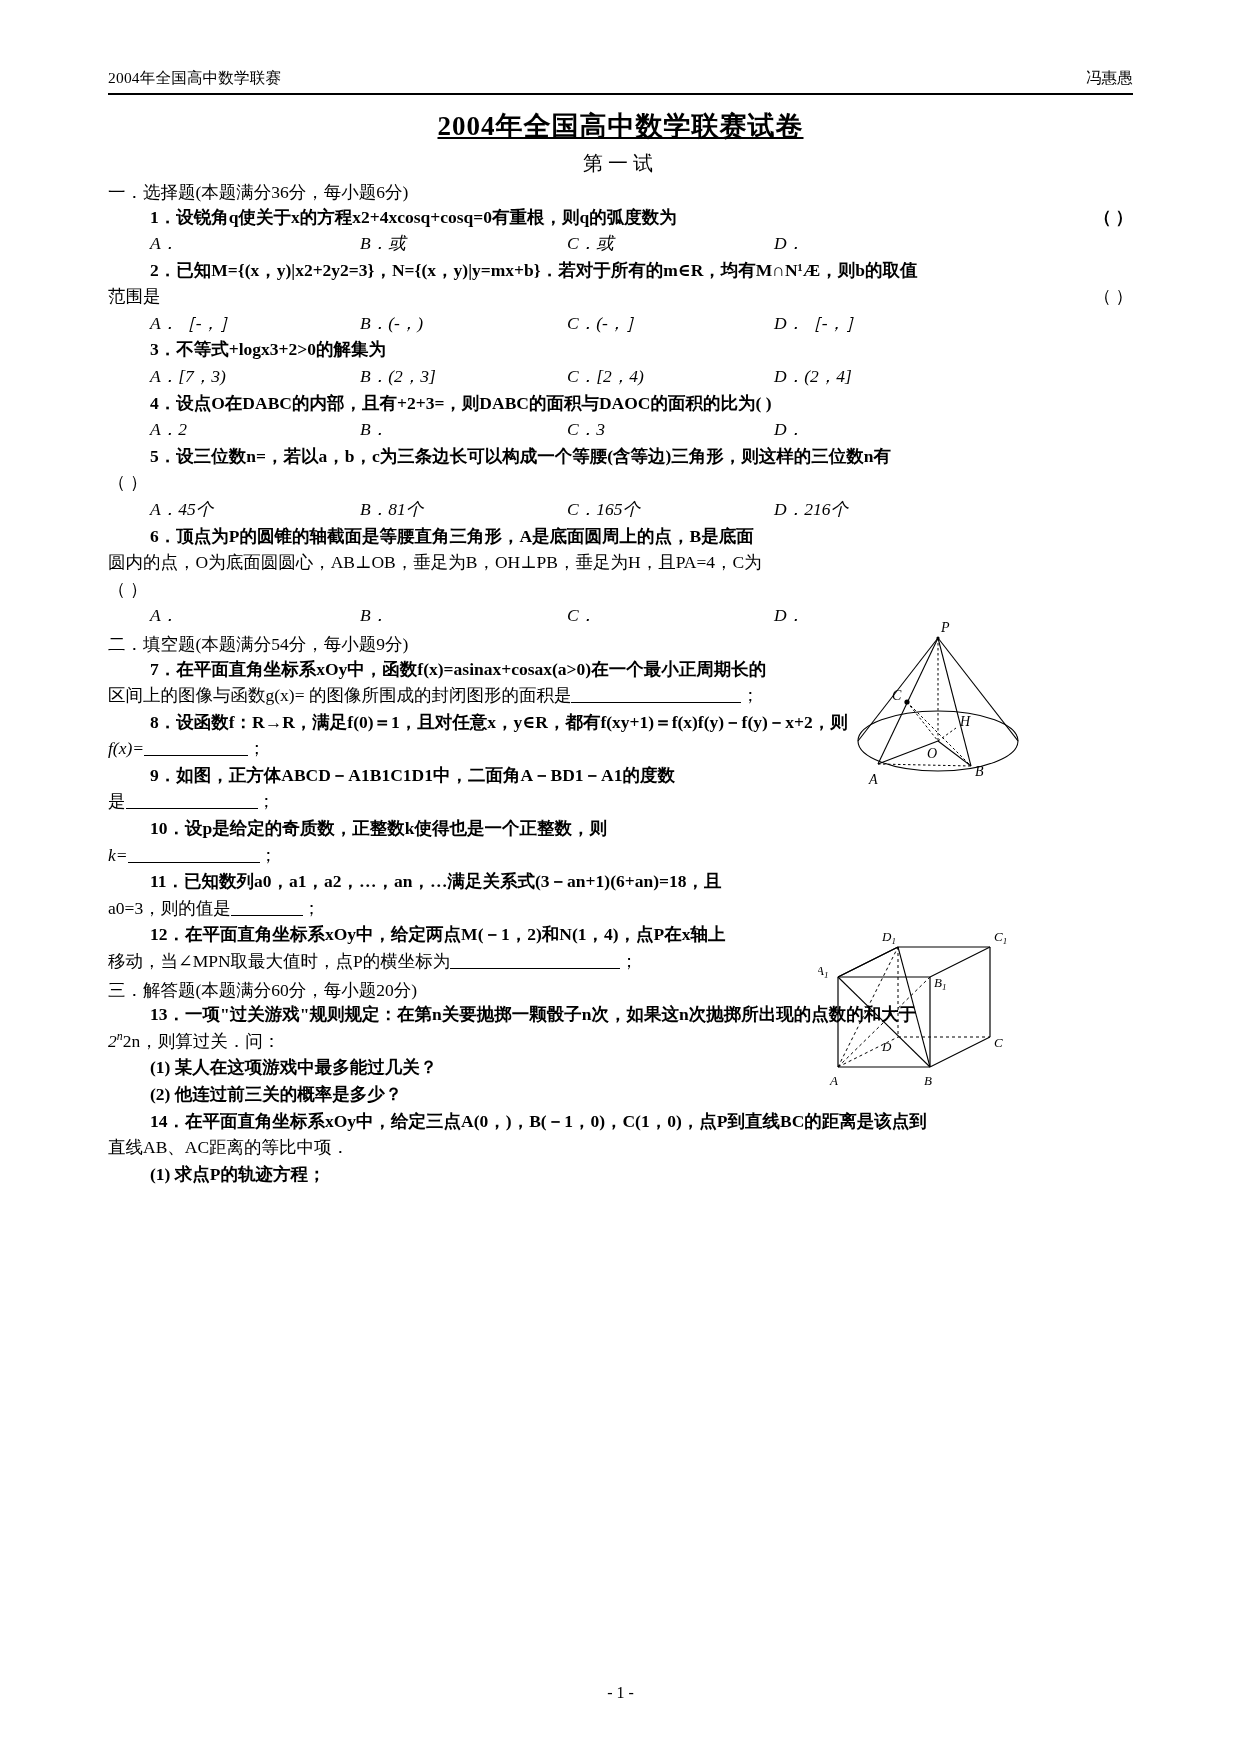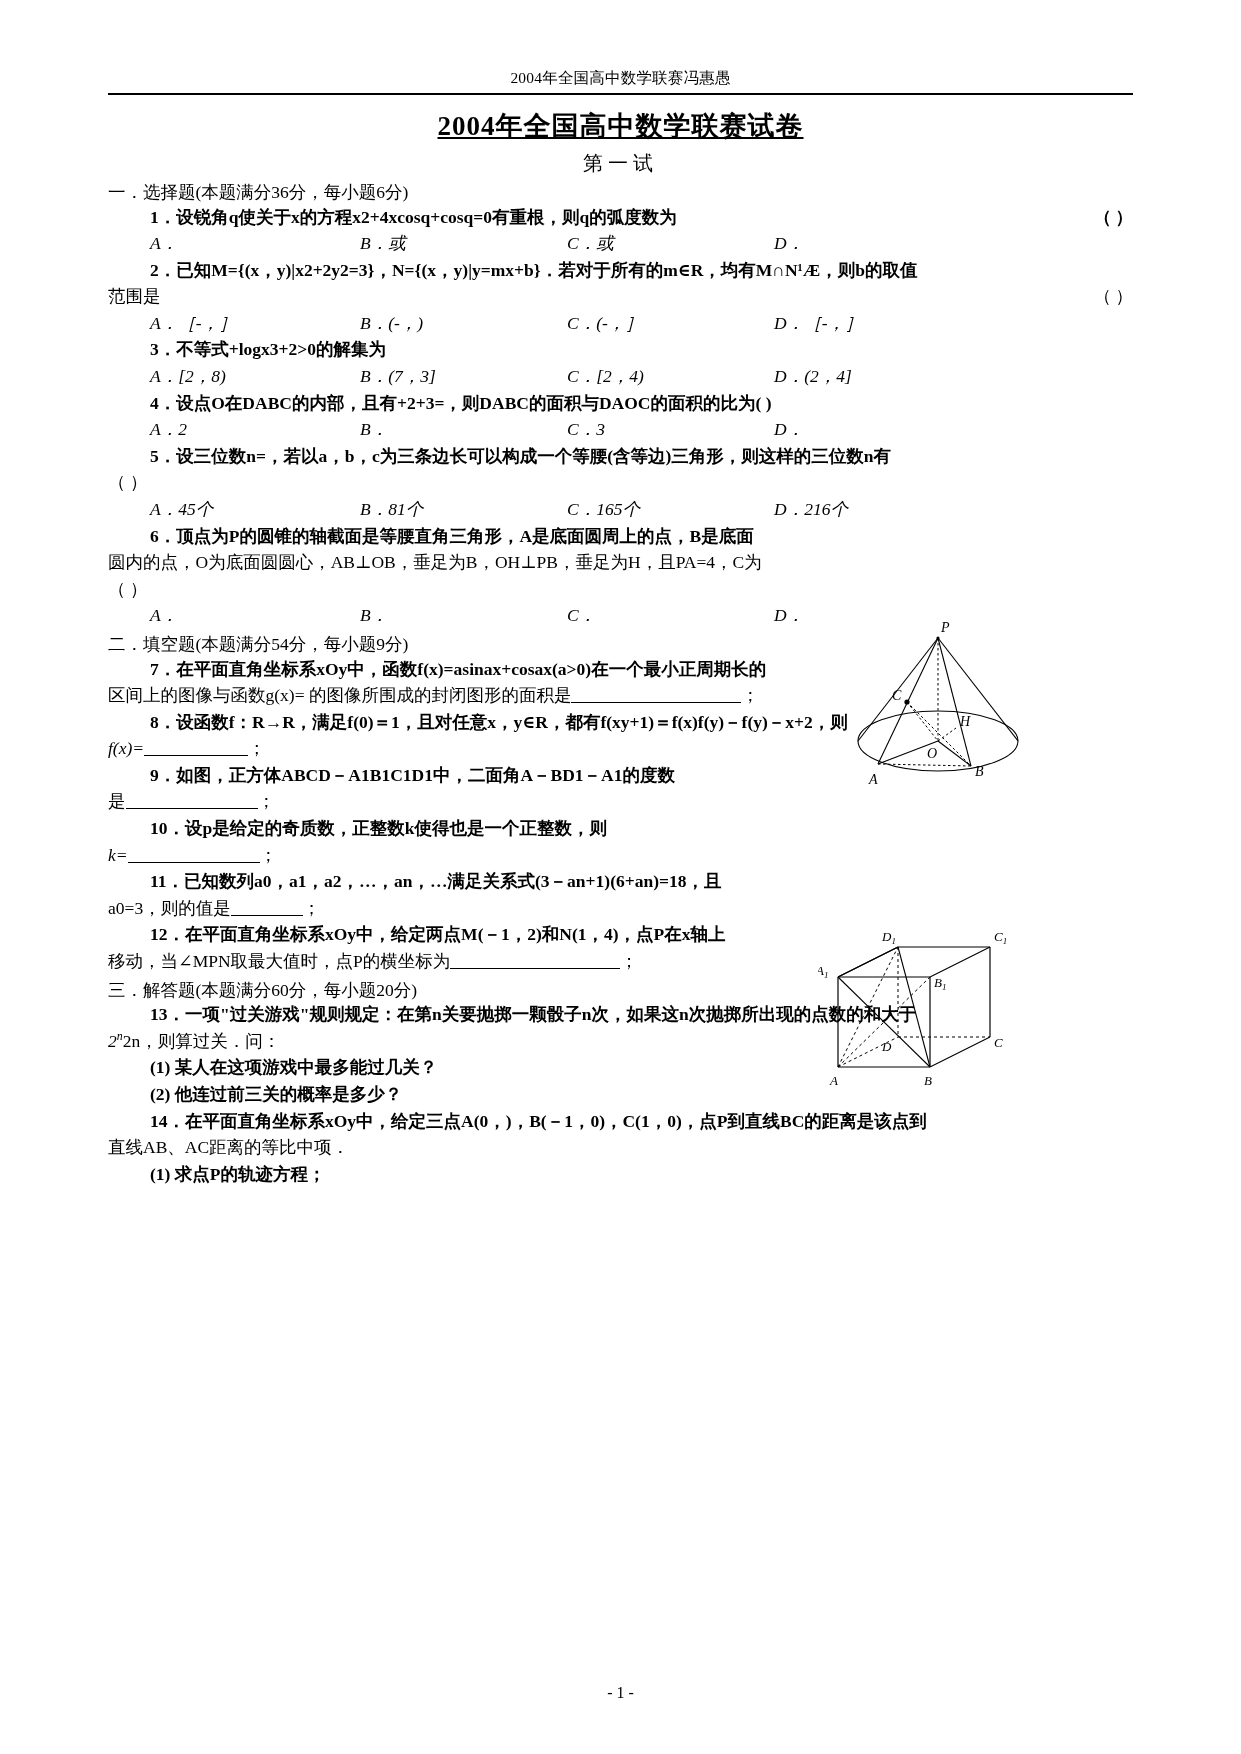--- a/index.html
+++ b/index.html
@@ -12,21 +12,21 @@
   }
   .page{
     position:absolute;
     left:0;top:0;
     width:1241px;height:1754px;
     box-sizing:border-box;
     padding:68px 108px 40px 108px;
   }
   
   .runhead{
-    display:flex;justify-content:center;align-items:flex-end;
+    display:flex;justify-content:space-between;align-items:flex-end;
     font-size:15.5px;
     letter-spacing:.2px;
     padding-bottom:3px;
   }
   .rule{
     border-bottom:2.2px solid #000;
     margin-top:1px;margin-bottom:13px;
   }
   
   .doc-title{
@@ -127,21 +127,21 @@
   <p class="ln ind">2．已知M={(x，y)|x2+2y2=3}，N={(x，y)|y=mx+b}．若对于所有的m∈R，均有M∩N¹Æ，则b的取值</p>
   <p class="ln wrapline">
     <span>范围是</span><span class="mark">（    ）</span>
   </p>
   <p class="ln opts">
     <span class="o o1">A．［-，］</span><span class="o o2">B．(-，)</span><span class="o o3">C．(-，］</span><span class="o o4">D．［-，］</span>
   </p>
 
   <p class="ln ind">3．不等式+logx3+2&gt;0的解集为</p>
   <p class="ln opts">
-    <span class="o o1">A．[2，8)</span><span class="o o2">B．(7，3]</span><span class="o o3">C．[2，4)</span><span class="o o4">D．(2，4]</span>
+    <span class="o o1">A．[7，3)</span><span class="o o2">B．(2，3]</span><span class="o o3">C．[2，4)</span><span class="o o4">D．(2，4]</span>
   </p>
 
   <p class="ln ind">4．设点O在DABC的内部，且有+2+3=，则DABC的面积与DAOC的面积的比为(      )</p>
   <p class="ln opts">
     <span class="o o1">A．2</span><span class="o o2">B．</span><span class="o o3">C．3</span><span class="o o4">D．</span>
   </p>
 
   <p class="ln ind">5．设三位数n=，若以a，b，c为三条边长可以构成一个等腰(含等边)三角形，则这样的三位数n有</p>
   <p class="ln wrapline">（    ）</p>
   <p class="ln opts">

